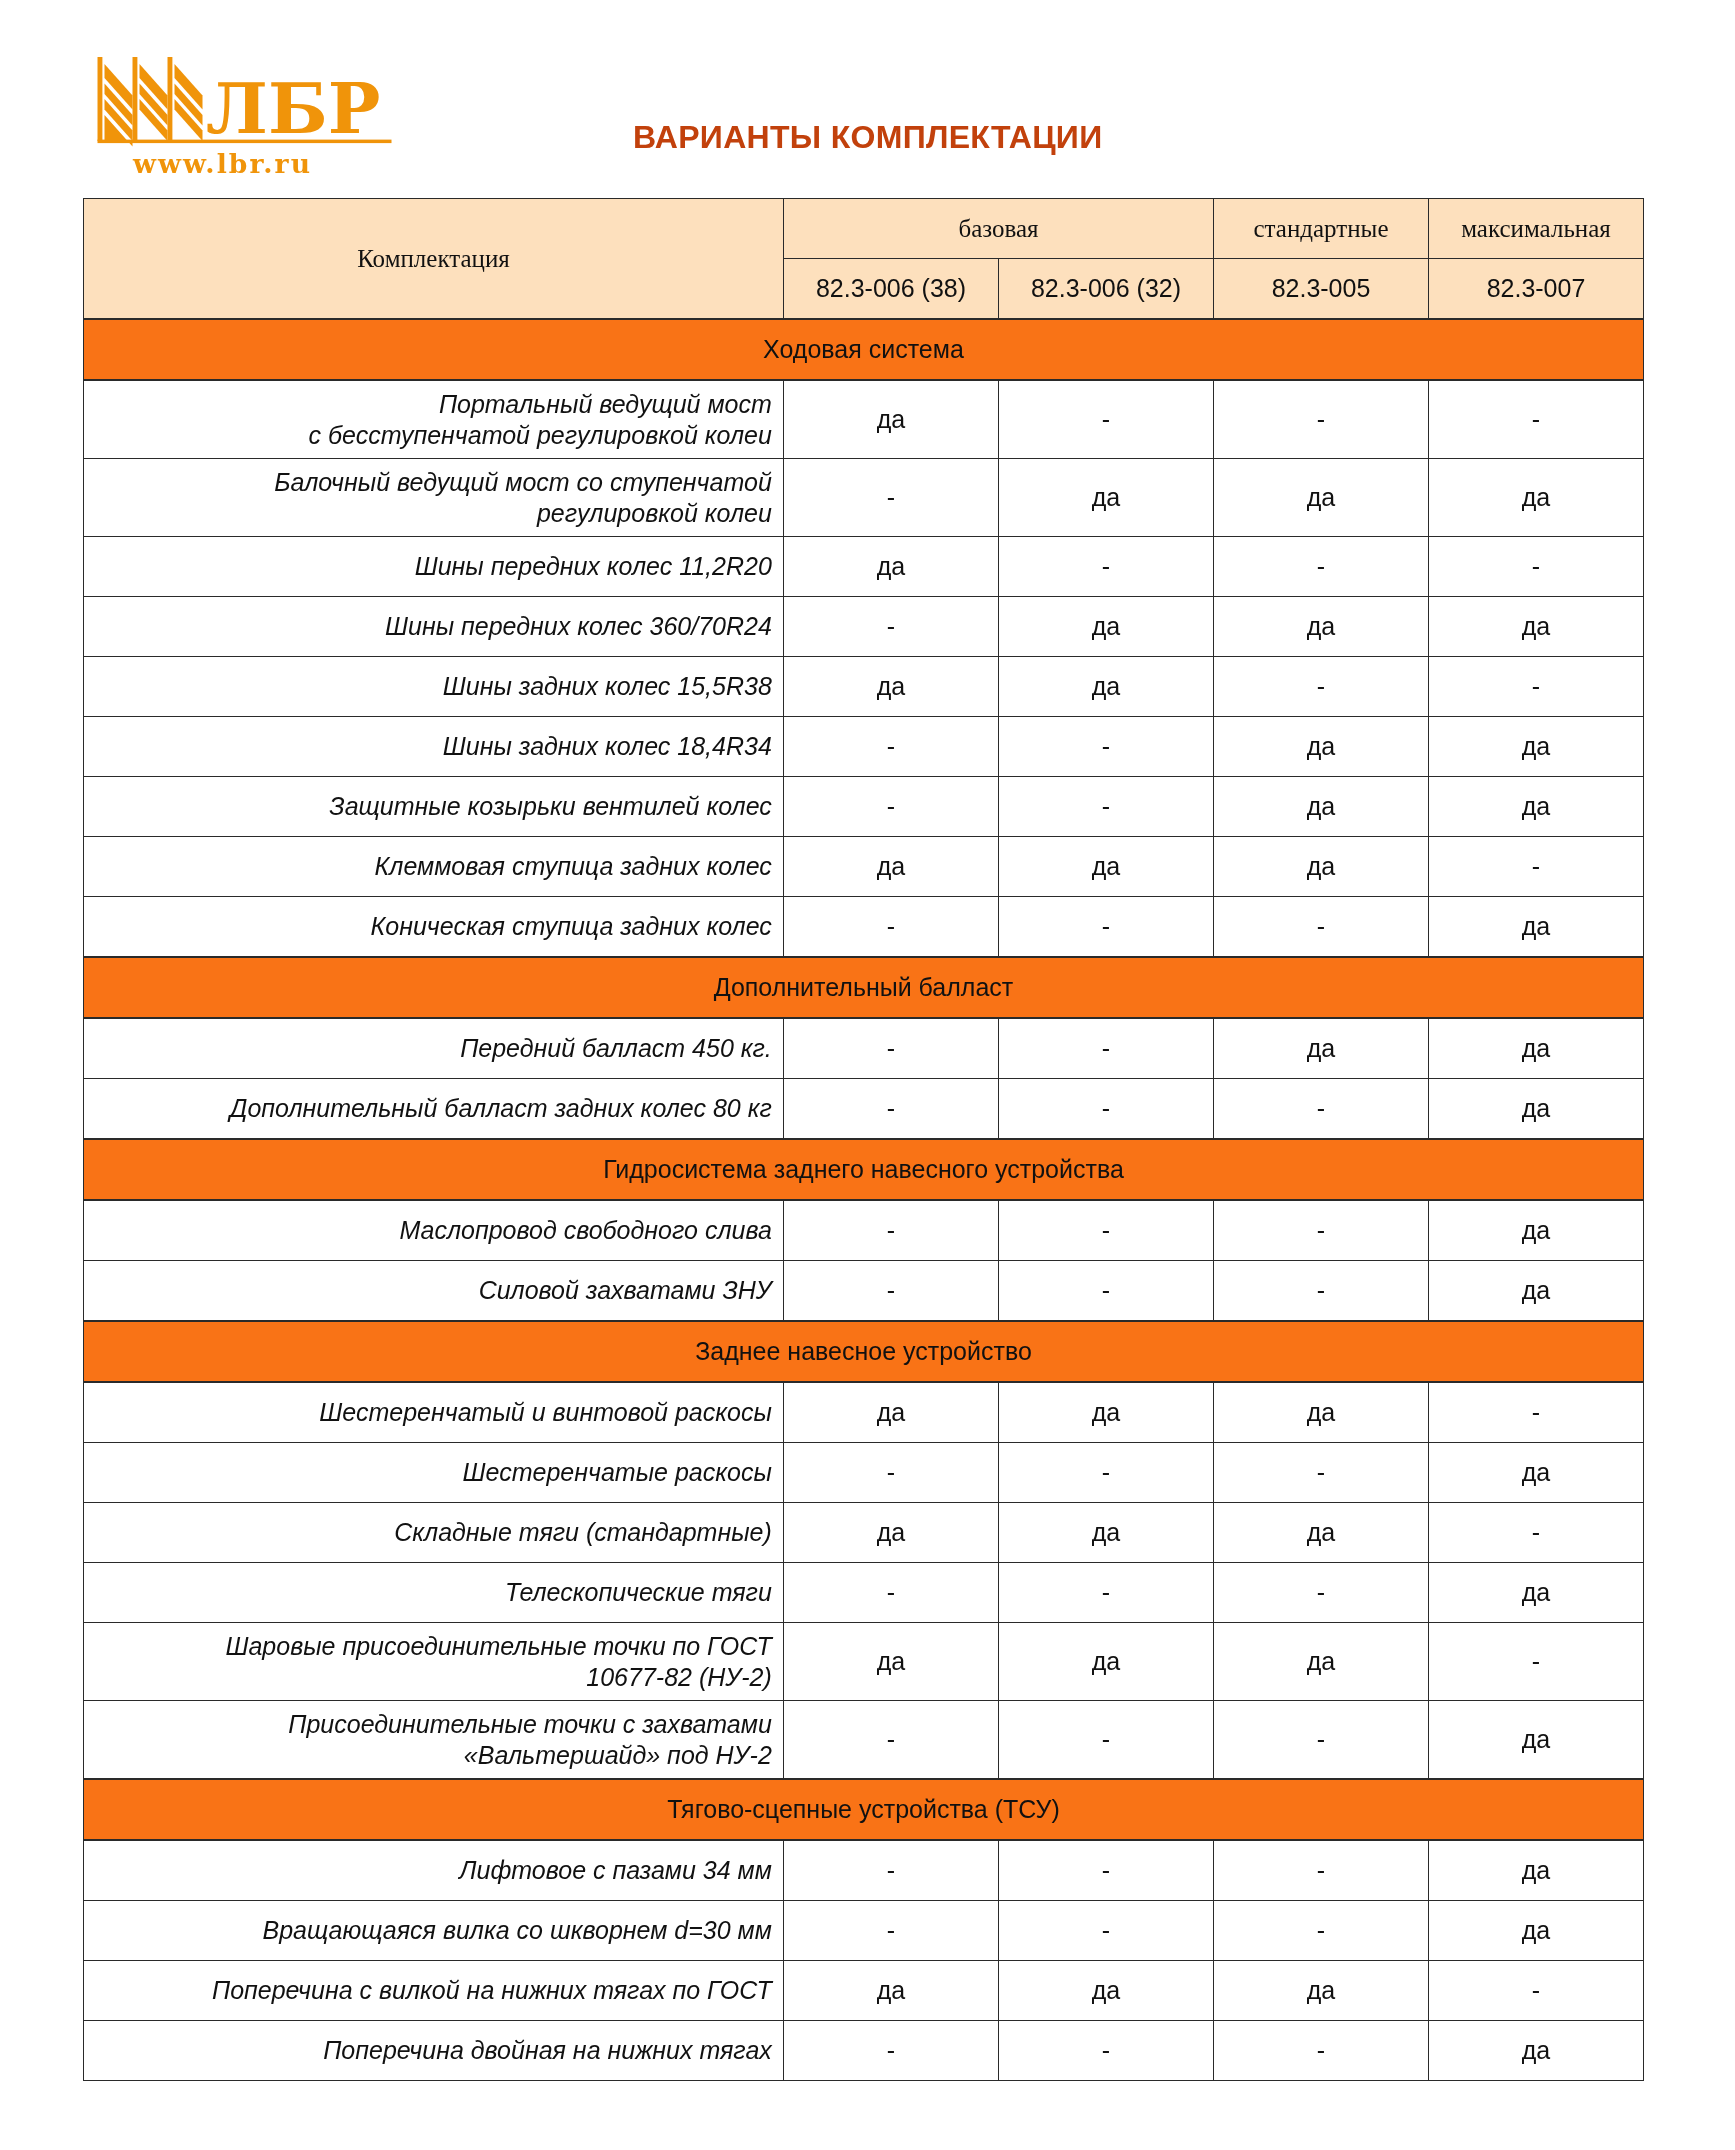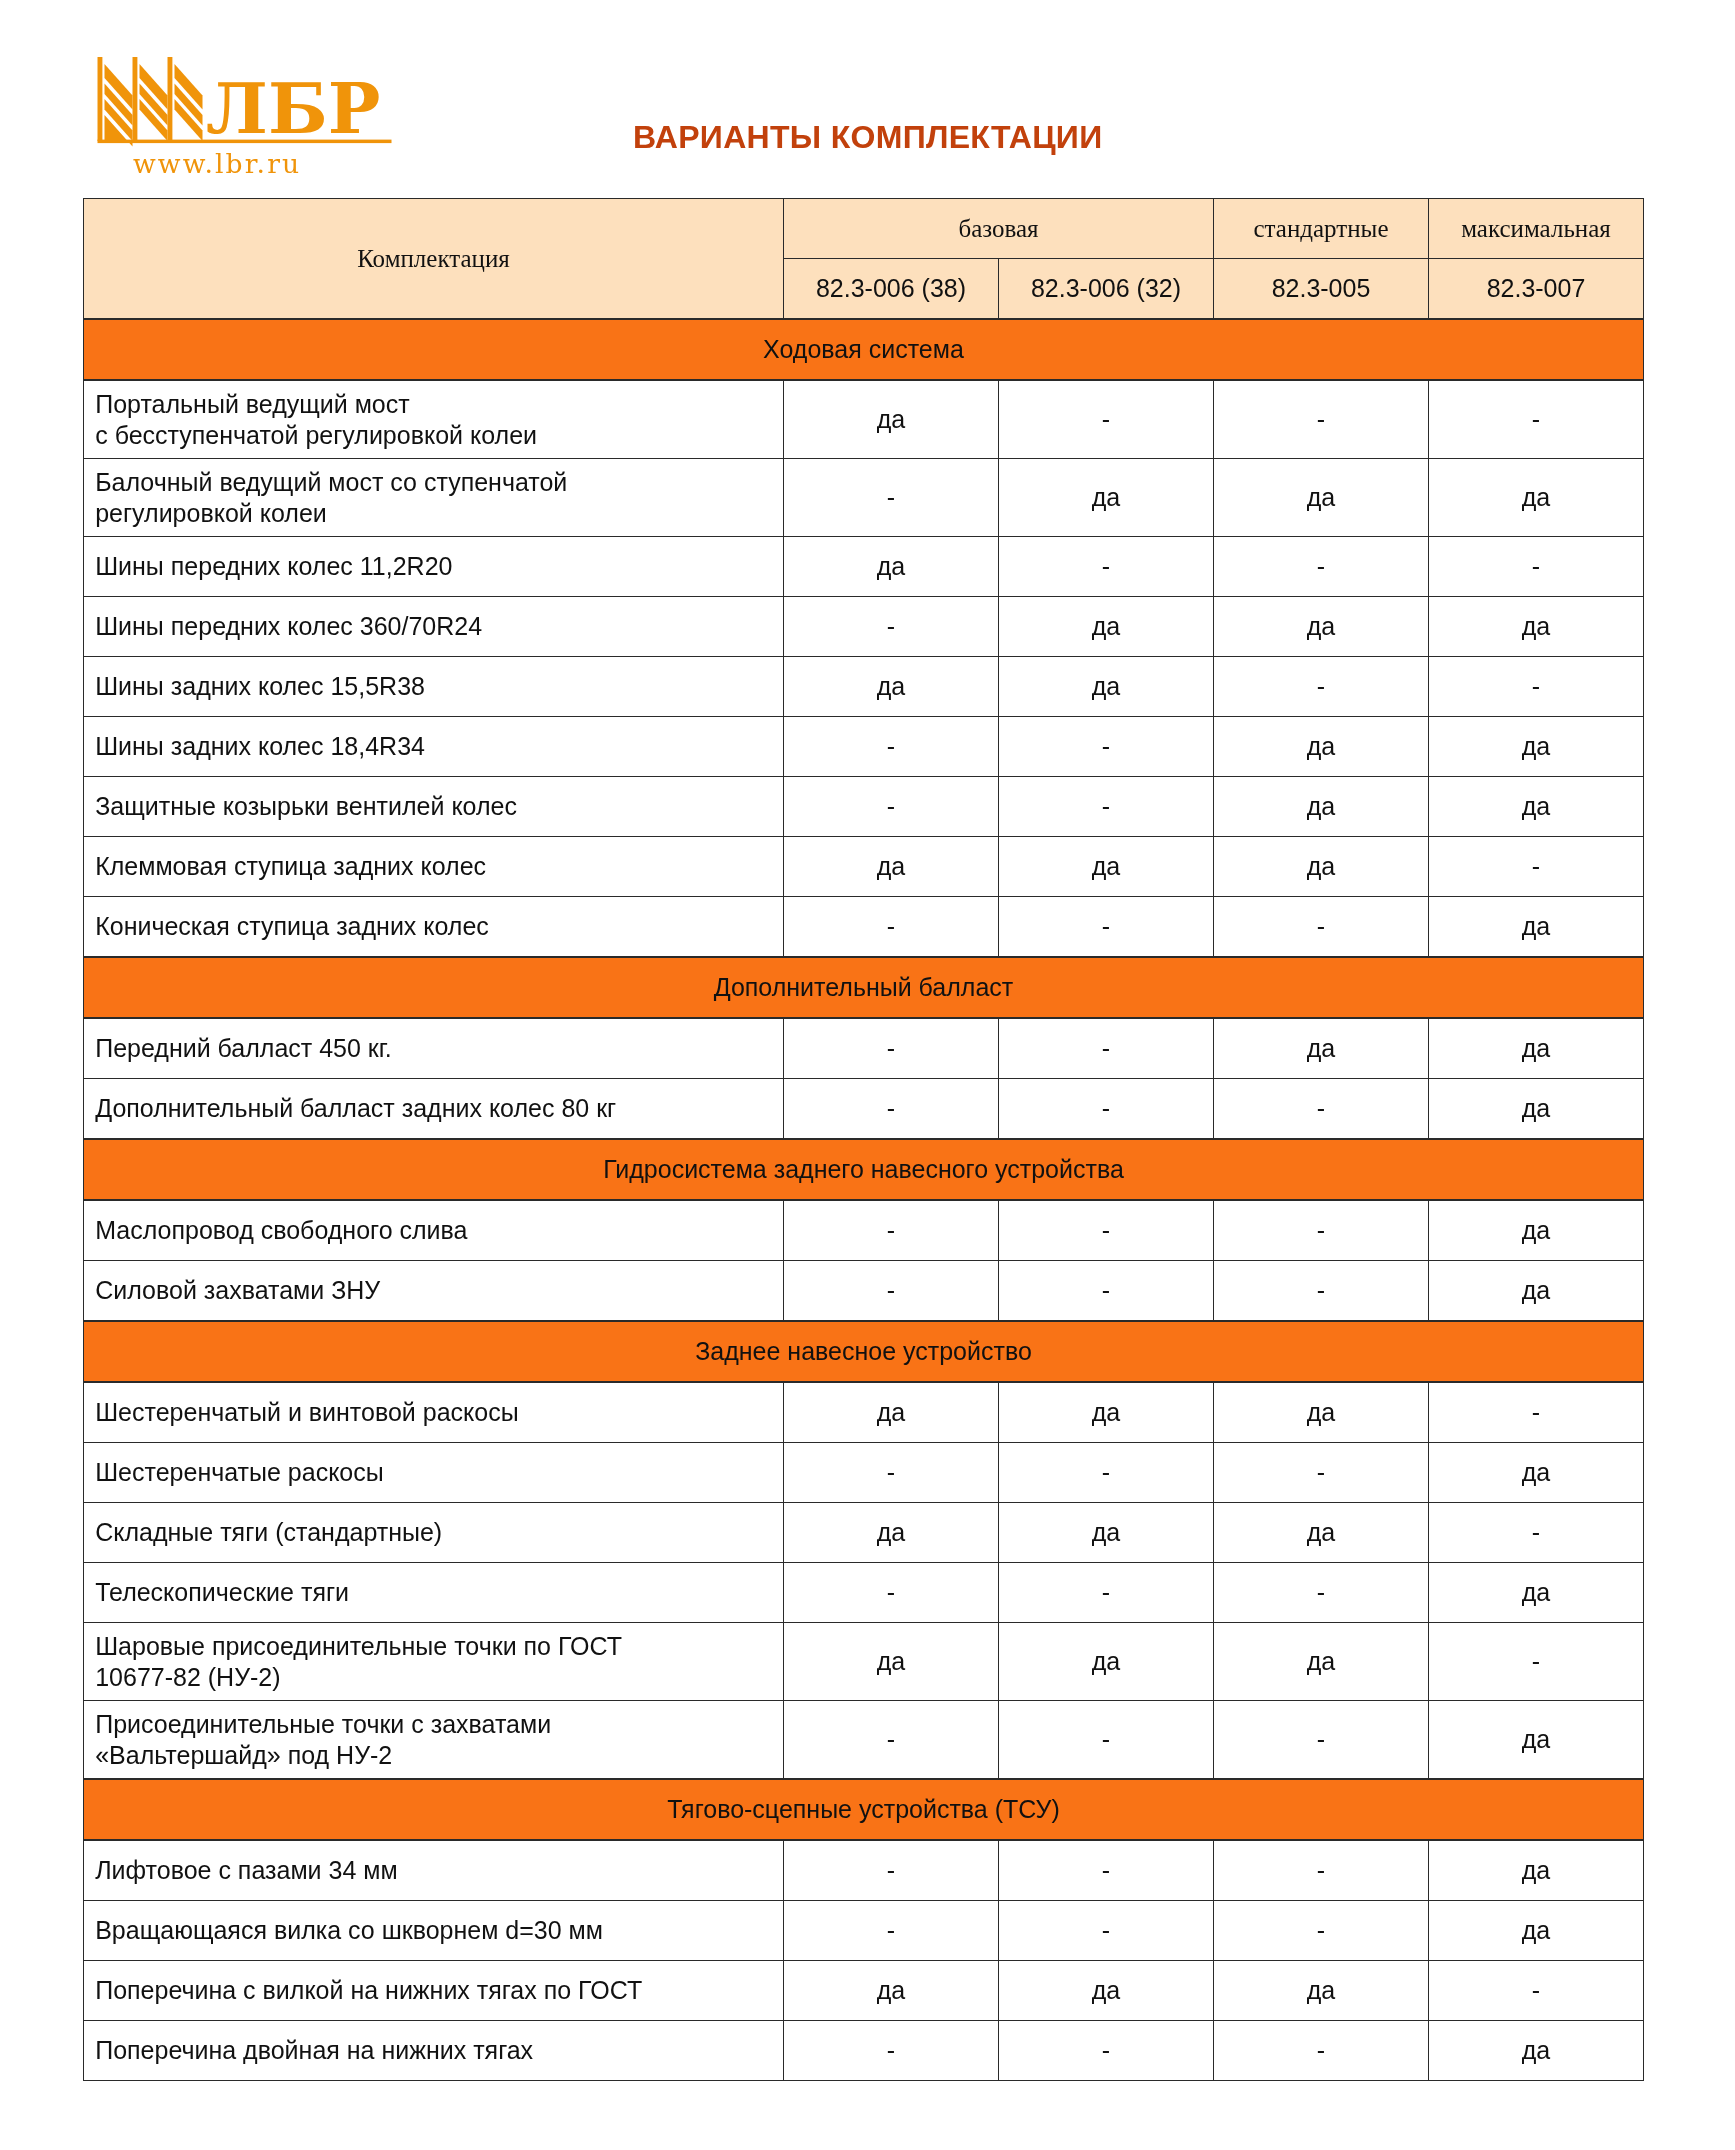--- a/index.html
+++ b/index.html
@@ -1,31 +1,31 @@
 <!DOCTYPE html>
 <html style="font-size:11.2px"><head>
 <meta charset="utf-8">
 <style>
   html, body { margin: 0; padding: 0; background: #ffffff; }
   body { width: 1736px; height: 2151px; position: relative; overflow: hidden;
          font-family: "Liberation Sans", "DejaVu Sans", sans-serif; color: #111; }
   .logo { position: absolute; left: 94px; top: 43px; width: 301px; height: 140px; }
   .logo-url { position: absolute; left: 133px; top: 148px; font-family: "DejaVu Serif", "Liberation Serif", serif;
-              font-weight: normal; font-size: 26.6px; color: #f0940a; letter-spacing: 2.1px; }
+              font-weight: bold; font-size: 26.6px; color: #f0940a; letter-spacing: 2.1px; }
   .doc-title { position: absolute; left: 633px; top: 119px; font-size: 32px; font-weight: bold;
                color: #c2410c; letter-spacing: 0.3px; }
   table.spec { position: absolute; left: 83px; top: 198px; width: 1559px; border-collapse: collapse;
                table-layout: fixed; }
   table.spec td, table.spec th { border: 1.4px solid #2a2a2a; font-size: 25px; font-weight: normal;
                padding: 0 11.2px; line-height: 31px; }
   th.hdr { background: #fde0bd; text-align: center; }
   tr.hdr-top th { height: 59px; font-family: Liberation Serif, serif; }
   tr.hdr-bottom th { height: 59px; }
   tr.section td { background: #f97316; text-align: center; height: 59px; border-top: 2.1px solid #2a2a2a; border-bottom: 2.1px solid #2a2a2a; }
-  td.feature { text-align: left; padding-left: 11.2px; }
+  td.feature { text-align: right; padding-left: 11.2px; font-style: italic; }
   td.val { text-align: center; }
   tr.row-1 td { height: 59px; }
   tr.row-2 td { height: 77px; }
   col.c0 { width: 700px; }
   col.c1, col.c2, col.c3, col.c4 { width: 215px; }
 </style>
 </head>
 <body>
 
 <svg class="logo" viewBox="0 0 430 200">

